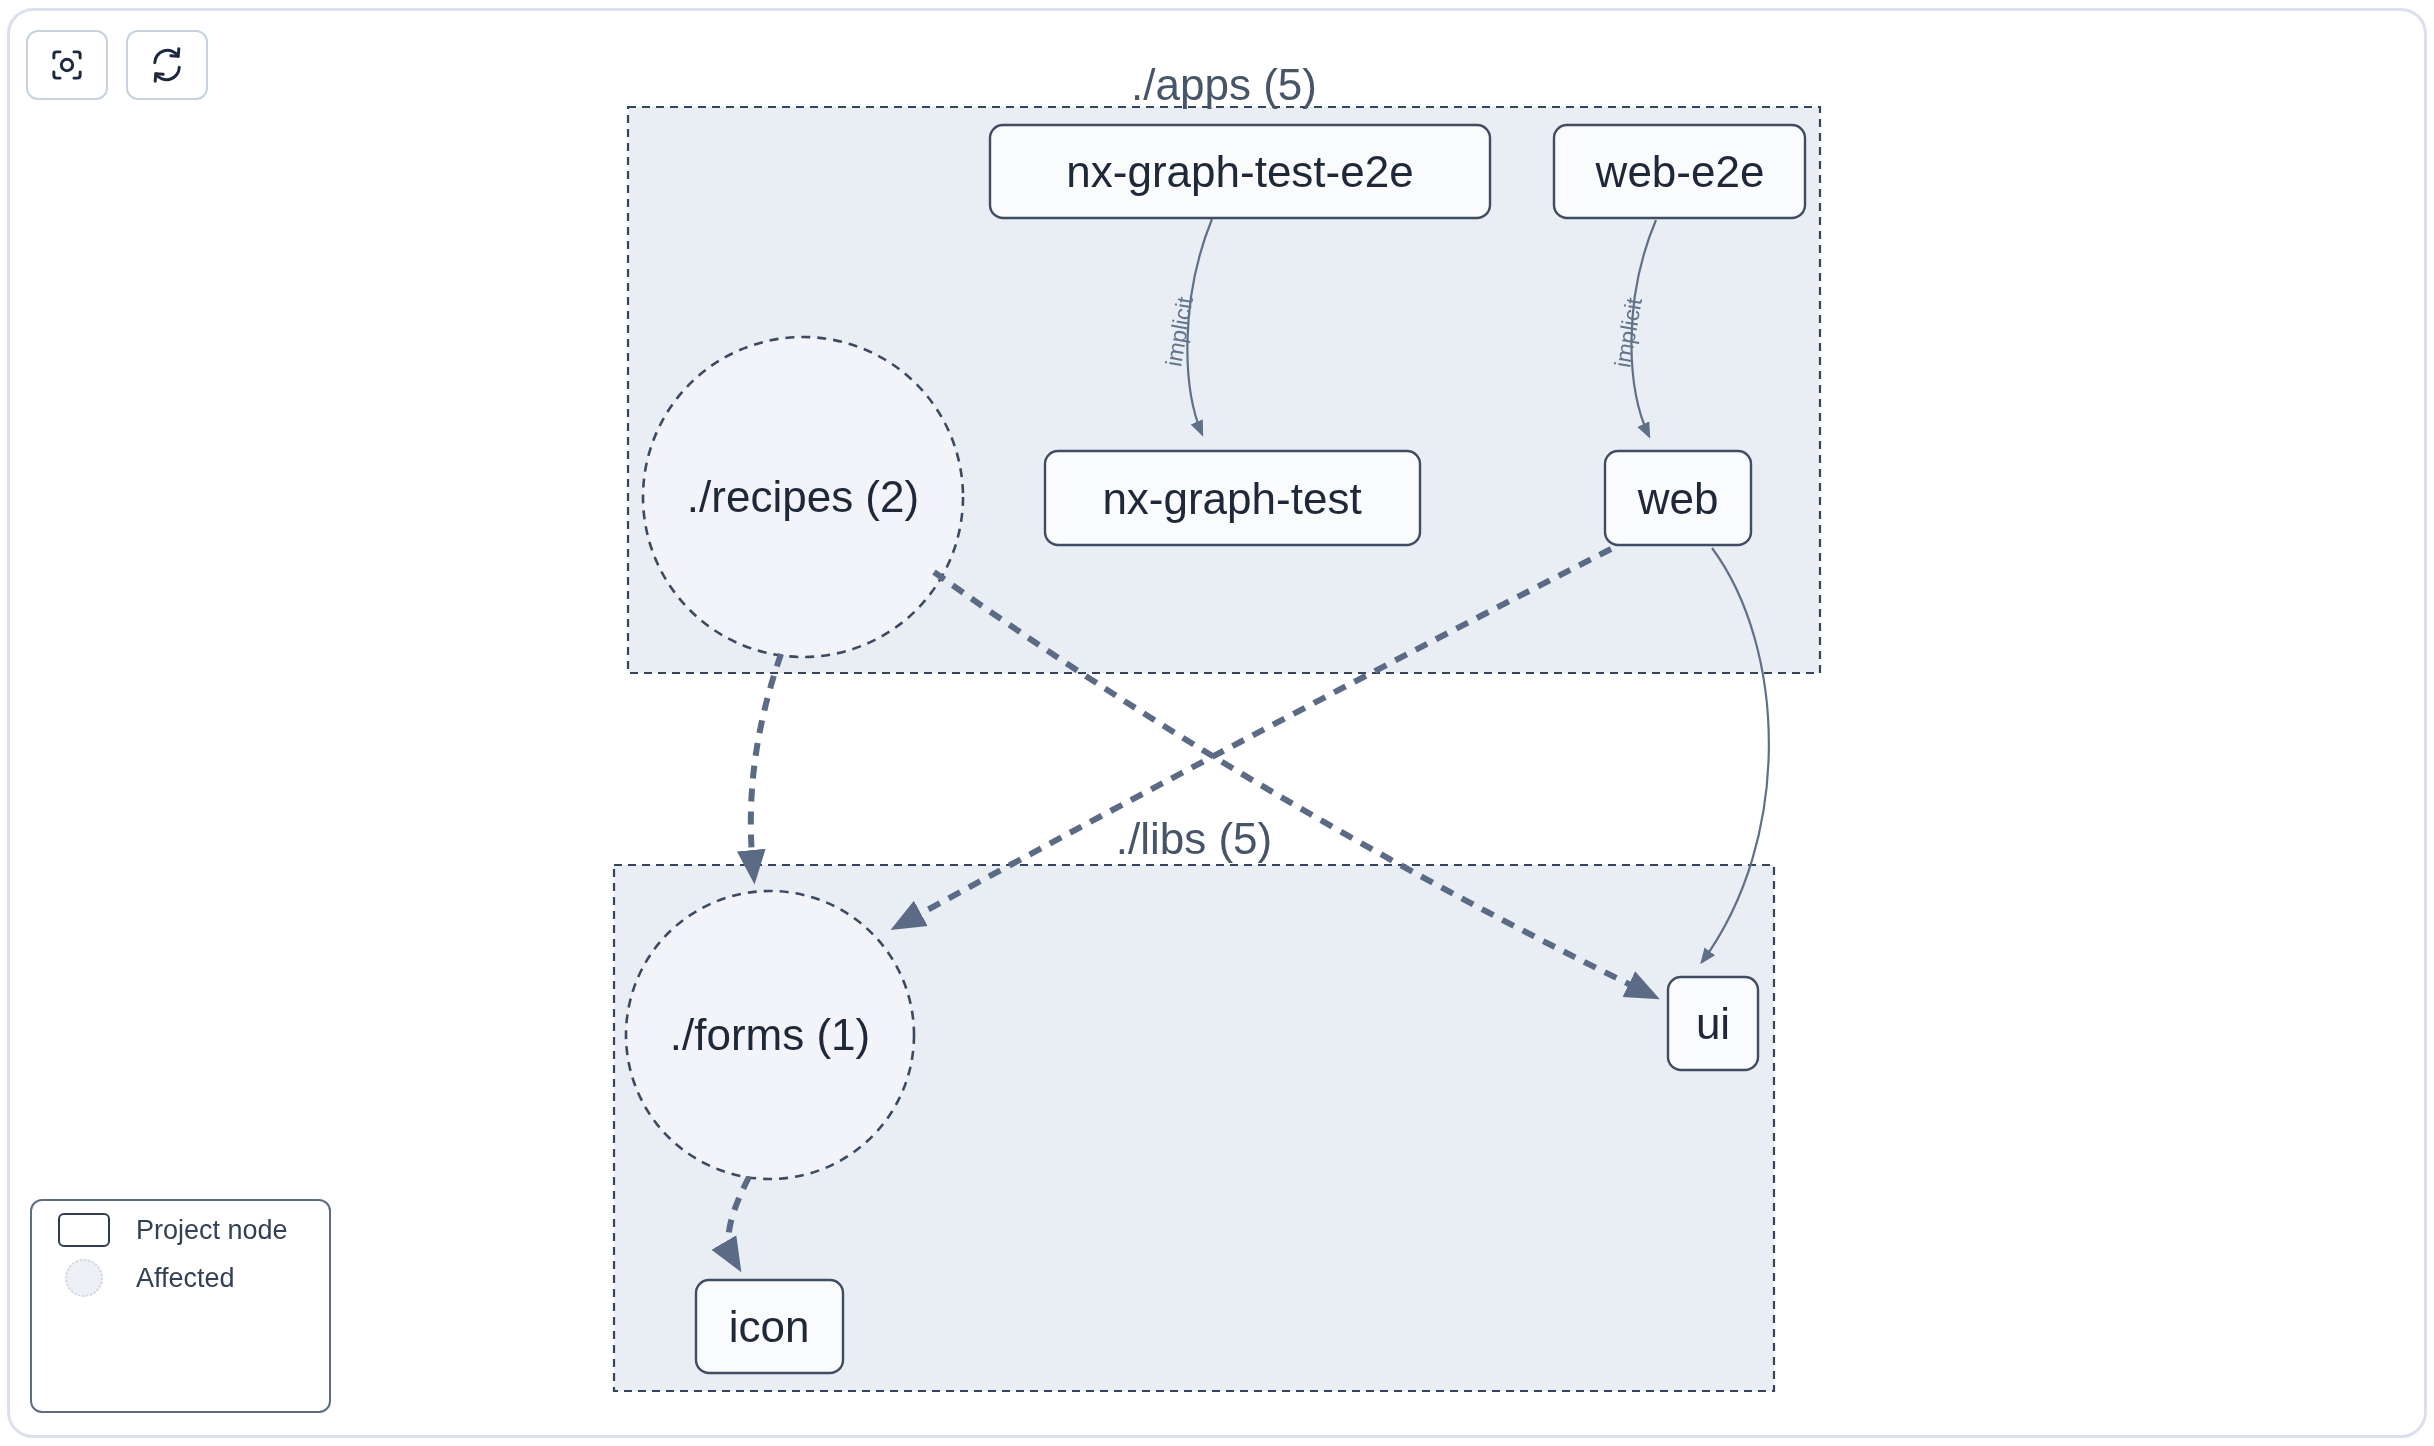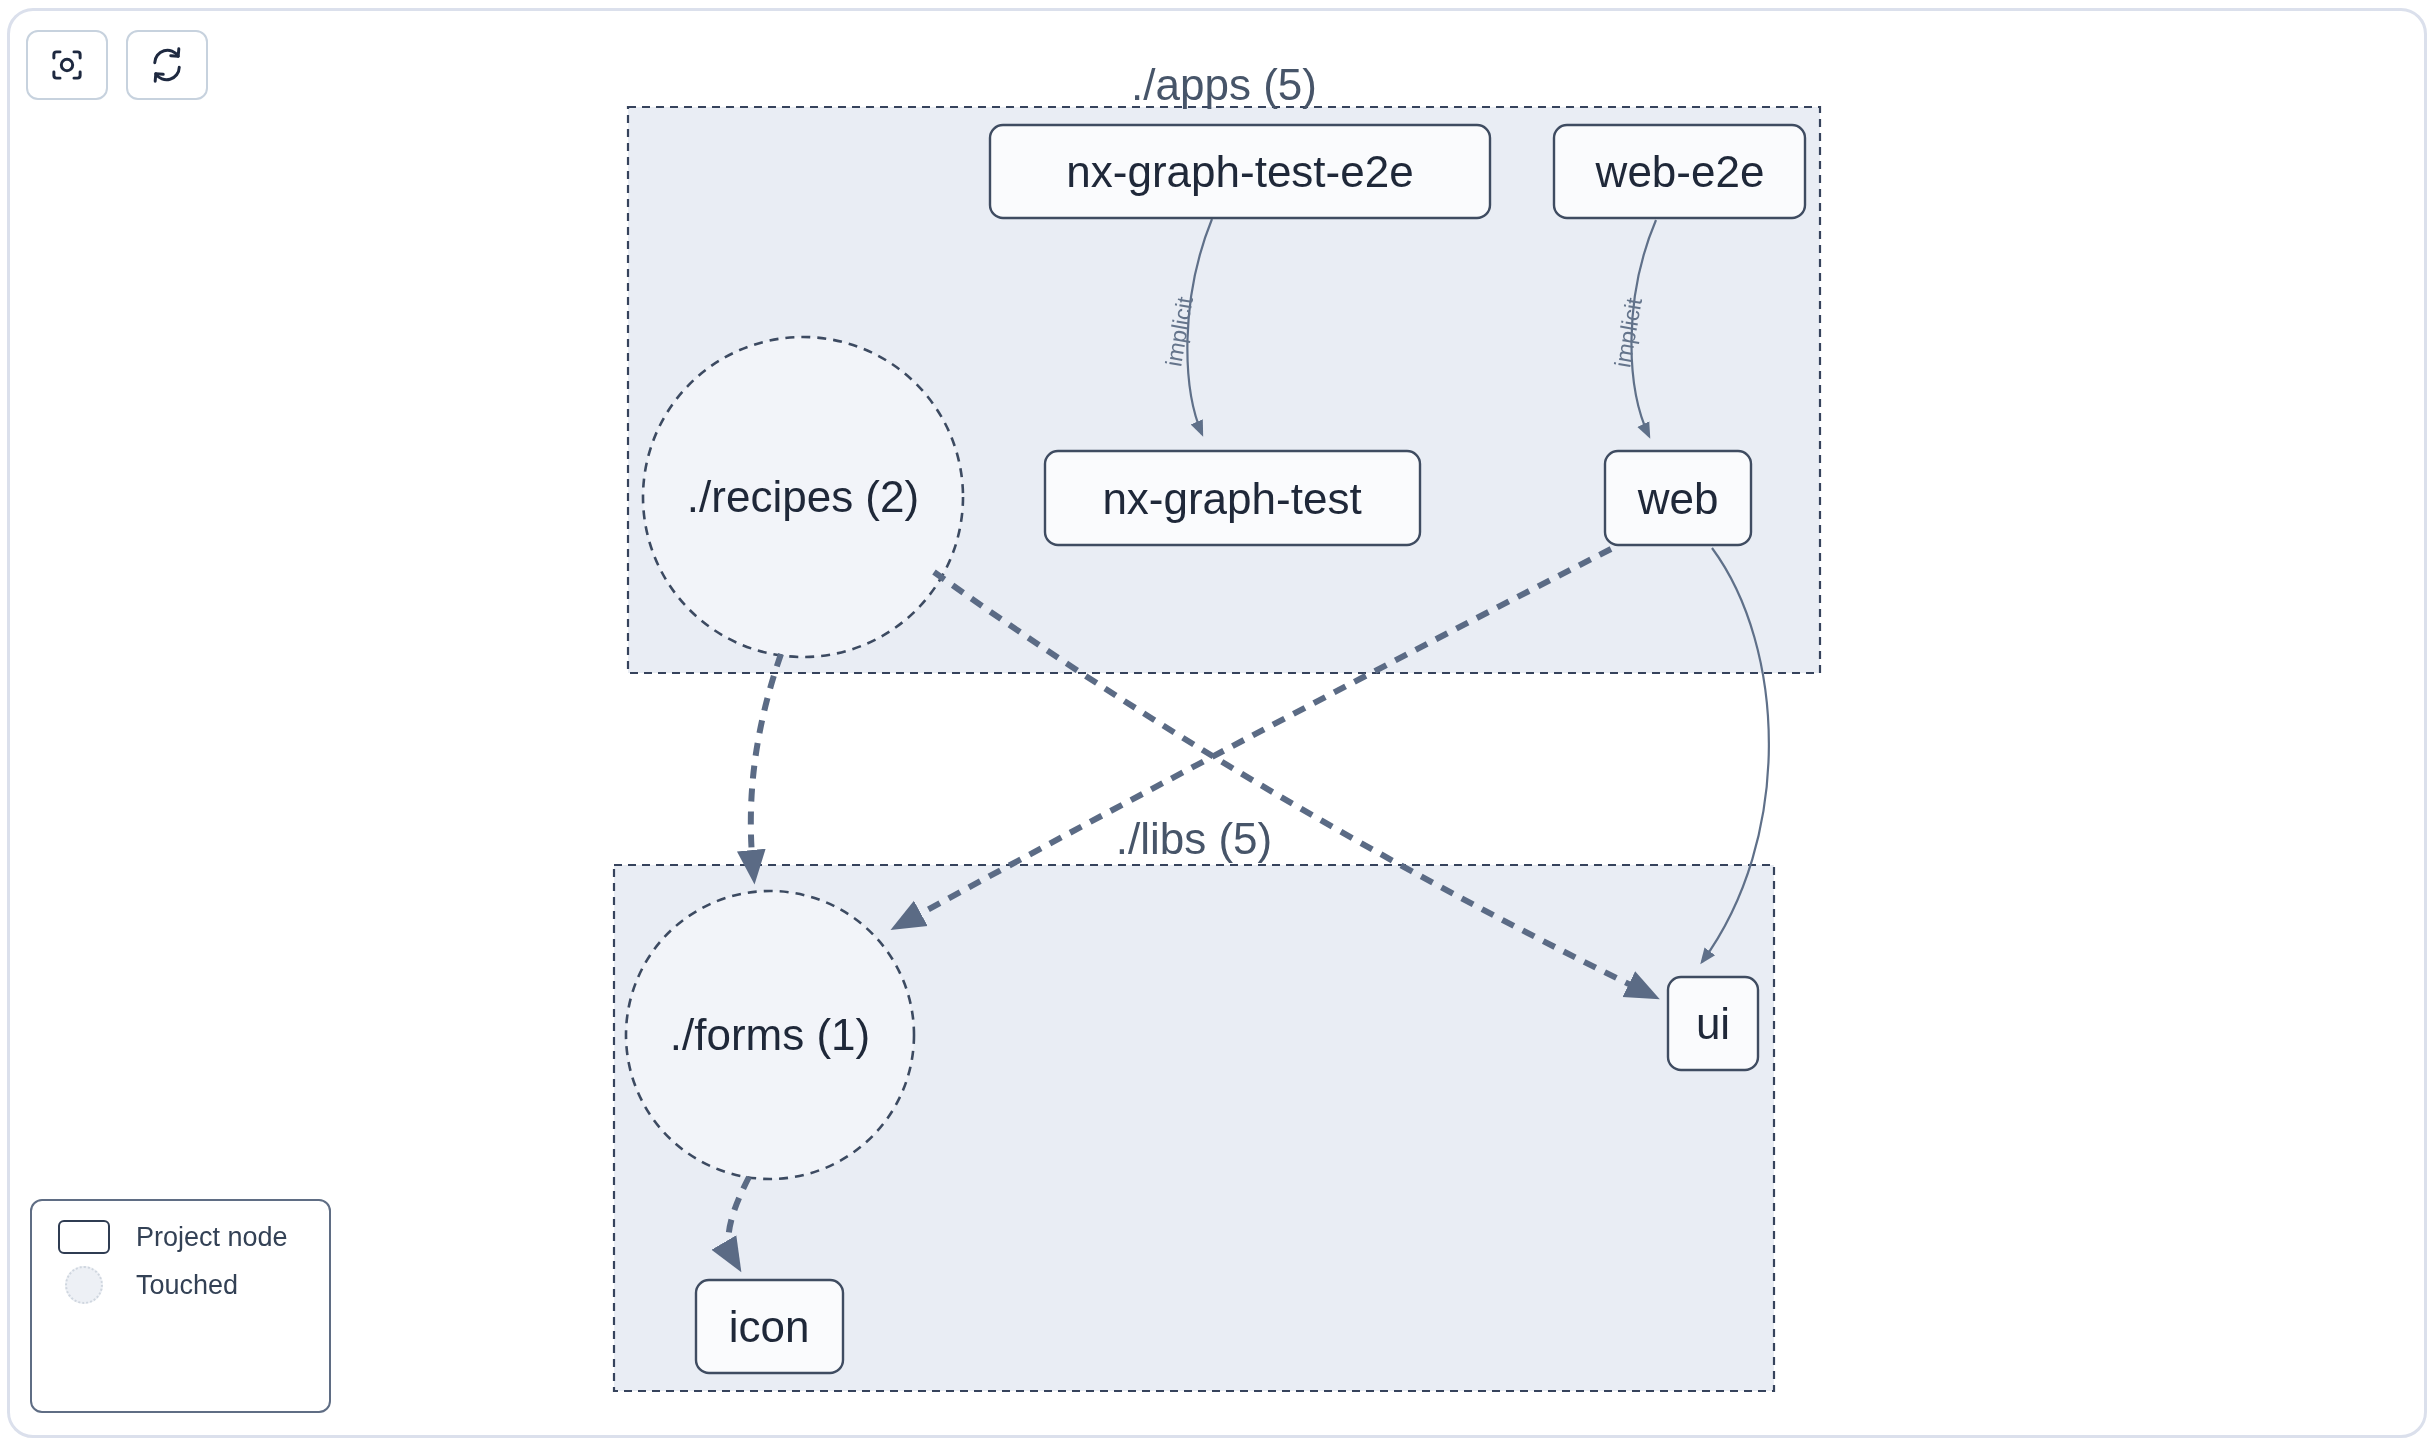--- a/index.html
+++ b/index.html
@@ -20,21 +20,21 @@
   .group-label{fill:#475569;font-size:44px;text-anchor:middle;}
   .composite{fill:#f2f4f9;stroke:#3c4a61;stroke-width:2.6;stroke-dasharray:9 7;cursor:pointer;}
   .node-rect{fill:#fafbfd;stroke:#3f4c61;stroke-width:2.4;cursor:pointer;}
   .node-label{fill:#1f2839;font-size:44px;text-anchor:middle;}
   .edge-thick{fill:none;stroke:#5b6b85;stroke-width:6;stroke-dasharray:13 10;}
   .edge-thin{fill:none;stroke:#5f7089;stroke-width:2.2;}
   .edge-label{fill:#64748b;font-size:23px;text-anchor:middle;}
   
   .legend{position:absolute;left:30px;top:1199px;width:301px;height:214px;
           background:#ffffff;border:2.5px solid #5f6d84;border-radius:12px;
-          box-sizing:border-box;padding:12px 0 0 0;z-index:5;}
+          box-sizing:border-box;padding:5px 0 0 0;z-index:5;}
   .legend-row{height:48px;display:flex;align-items:center;}
   .legend-swatch-cell{width:104px;display:flex;justify-content:center;align-items:center;}
   .legend-label{font-size:27px;color:#334155;font-weight:500;}
   .sw-project{width:48px;height:30px;border:2.5px solid #2f3c52;border-radius:6px;background:#fff;}
   .sw-composite{width:34px;height:34px;border:2.5px dashed #2f3c52;border-radius:50%;background:#fff;}
   .sw-affected{width:34px;height:34px;border:2px dotted #cfd6df;border-radius:50%;background:#edf0f5;}
   .sw-touched{width:34px;height:34px;border-radius:50%;background:#1347e0;}
 </style>
 </head>
 <body>
@@ -124,15 +124,15 @@
   <div class="legend-row">
     <div class="legend-swatch-cell">
         <span class="sw-project"></span>
       </div>
     <span class="legend-label">Project node</span>
   </div>
   <div class="legend-row">
     <div class="legend-swatch-cell">
         <span class="sw-affected"></span>
       </div>
-    <span class="legend-label">Touched</span>
+    <span class="legend-label">Affected</span>
   </div>
 </div>
 
 </body></html>

